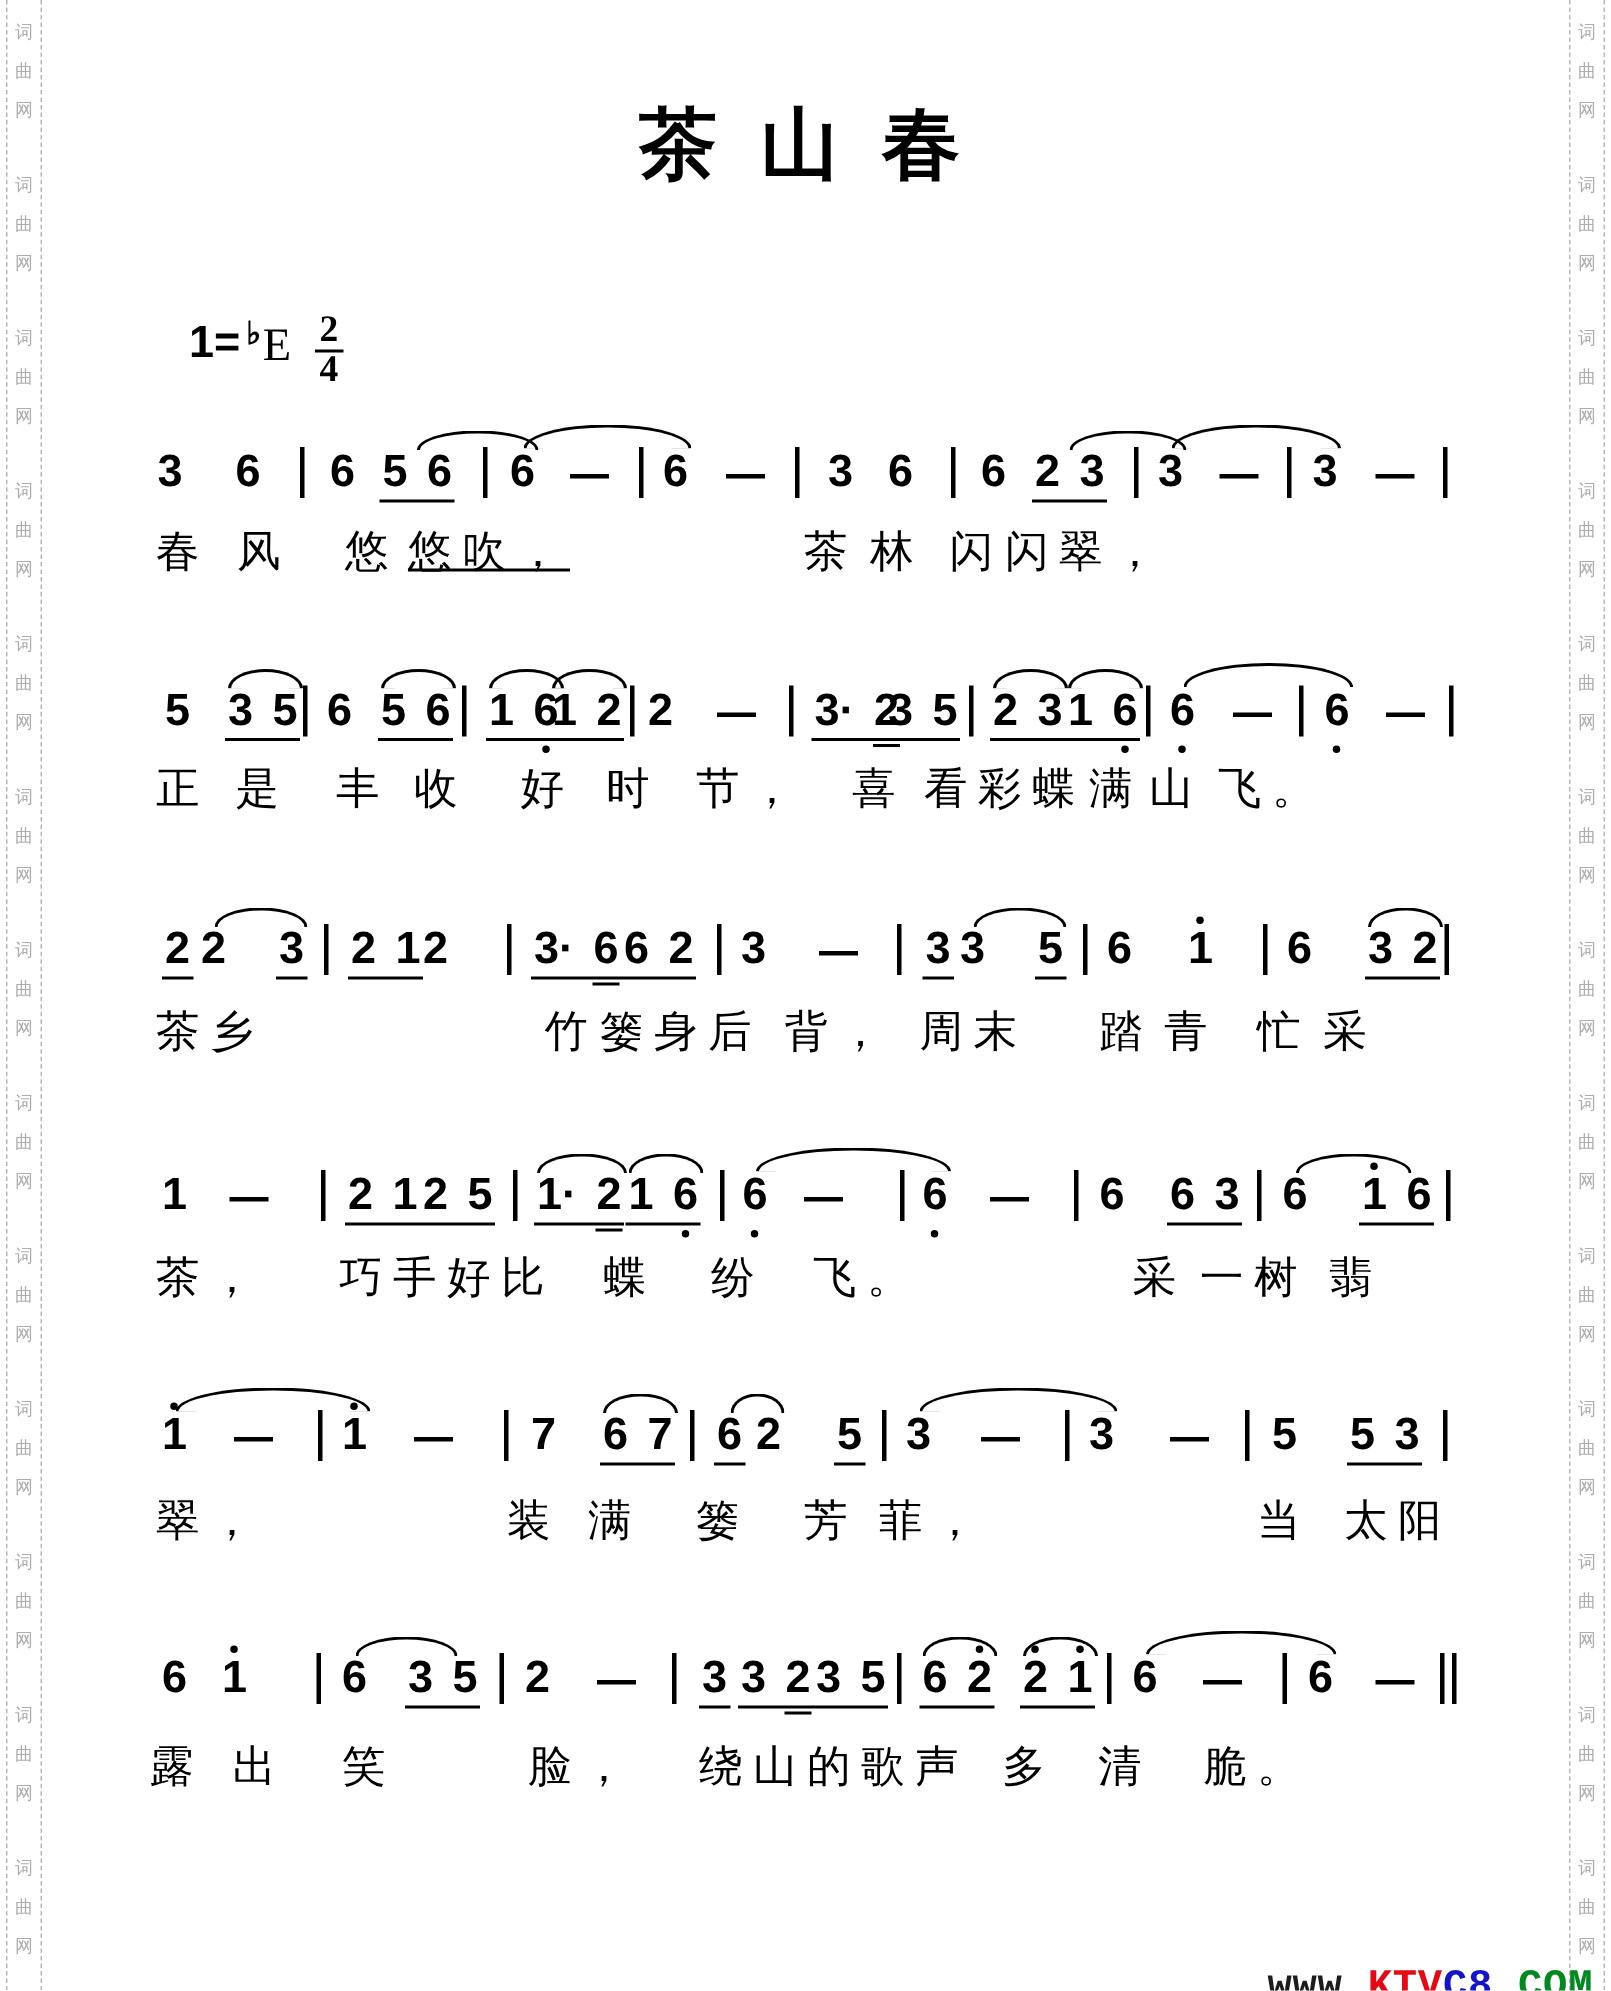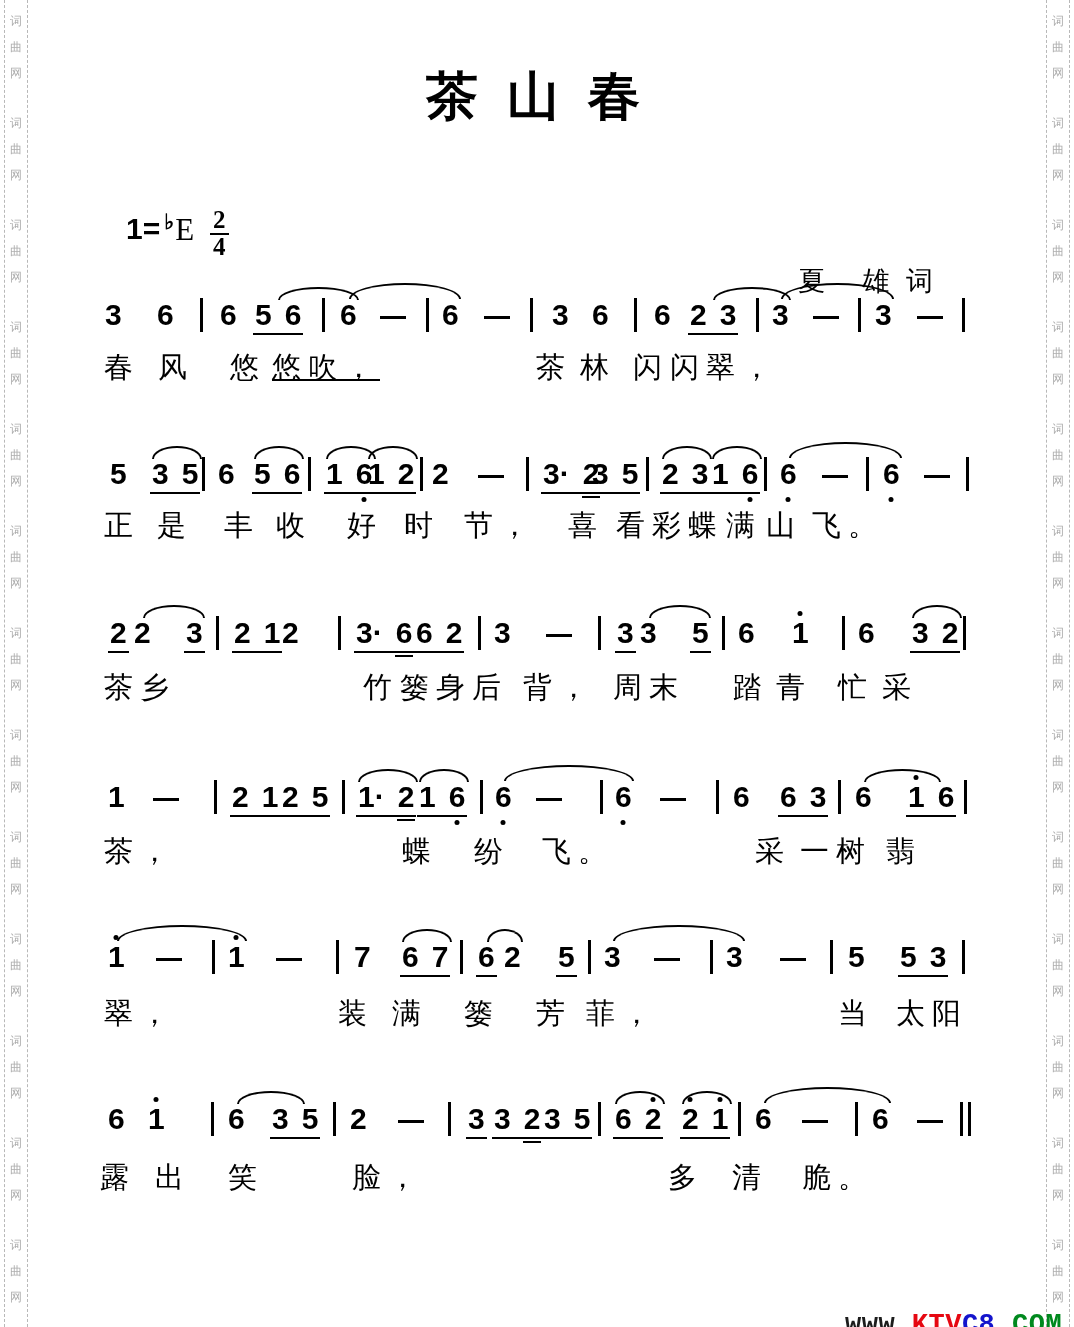--- a/index.html
+++ b/index.html
@@ -190,21 +190,20 @@
     <div class="unit">
       <span class="bchar">词</span>
       <span class="bchar">曲</span>
       <span class="bchar">网</span>
     </div>
   </div>
 
 <div class="title">茶 山 春</div>
 
 <div class="credits">
-  <div>夏　雄 词</div>
 </div>
 
 <div class="keysig">
   <span class="ks-main">1=</span>
   <span class="ks-flat">♭</span>
   <span class="ks-tonic">E</span>
   <span class="meter">
     <span class="m-top">2</span>
     <span class="m-bot">4</span>
   </span>
@@ -548,20 +547,21 @@
       <span class="ch">6</span>
     </div>
     <div class="tok" style="left: 964px; top: 776px;">
       <i class="bl"></i>
     </div>
     <div class="arc" style="left: 358px; width: 56px; top: 769px;"></div>
     <div class="arc" style="left: 419px; width: 46px; top: 769px;"></div>
     <div class="arc big" style="left: 503.5px; width: 126px; top: 765px;"></div>
     <div class="arc" style="left: 863.5px; width: 73.5px; top: 769px;"></div>
     <div class="lyr" style="left: 104px; top: 832px;">茶，</div>
+    <div class="lyr" style="left: 226px; top: 832px;">巧手好比</div>
     <div class="lyr" style="left: 402px; top: 832px;">蝶</div>
     <div class="lyr" style="left: 474px; top: 832px;">纷</div>
     <div class="lyr" style="left: 542px; top: 832px;">飞。</div>
     <div class="lyr" style="left: 755px; top: 832px;">采</div>
     <div class="lyr" style="left: 800px; top: 832px;">一树</div>
     <div class="lyr" style="left: 886px; top: 832px;">翡</div>
     <div class="tok" style="left: 108px; top: 936px;">
       <span class="ch da">1</span>
     </div>
     <div class="tok" style="left: 156px; top: 936px;">
@@ -714,18 +714,19 @@
       <i class="bl"></i>
     </div>
     <div class="arc" style="left: 236.5px; width: 64.5px; top: 1091px;"></div>
     <div class="arc" style="left: 615px; width: 46px; top: 1091px;"></div>
     <div class="arc" style="left: 682px; width: 46px; top: 1091px;"></div>
     <div class="arc big" style="left: 763.5px; width: 123px; top: 1087px;"></div>
     <div class="lyr" style="left: 100px; top: 1158px;">露</div>
     <div class="lyr" style="left: 155px; top: 1158px;">出</div>
     <div class="lyr" style="left: 228px; top: 1158px;">笑</div>
     <div class="lyr" style="left: 352px; top: 1158px;">脸，</div>
+    <div class="lyr" style="left: 466px; top: 1158px;">绕山的歌声</div>
     <div class="lyr" style="left: 668px; top: 1158px;">多</div>
     <div class="lyr" style="left: 732px; top: 1158px;">清</div>
     <div class="lyr" style="left: 802px; top: 1158px;">脆。</div>
   </div>
 
 <div class="wm"><span style="color: rgb(28, 28, 28);">www.</span><span style="color: rgb(230, 8, 18);">KTV</span><span style="color: rgb(20, 20, 204);">C8</span><span style="color: rgb(0, 137, 30);">.COM</span></div>
 
 </body></html>

